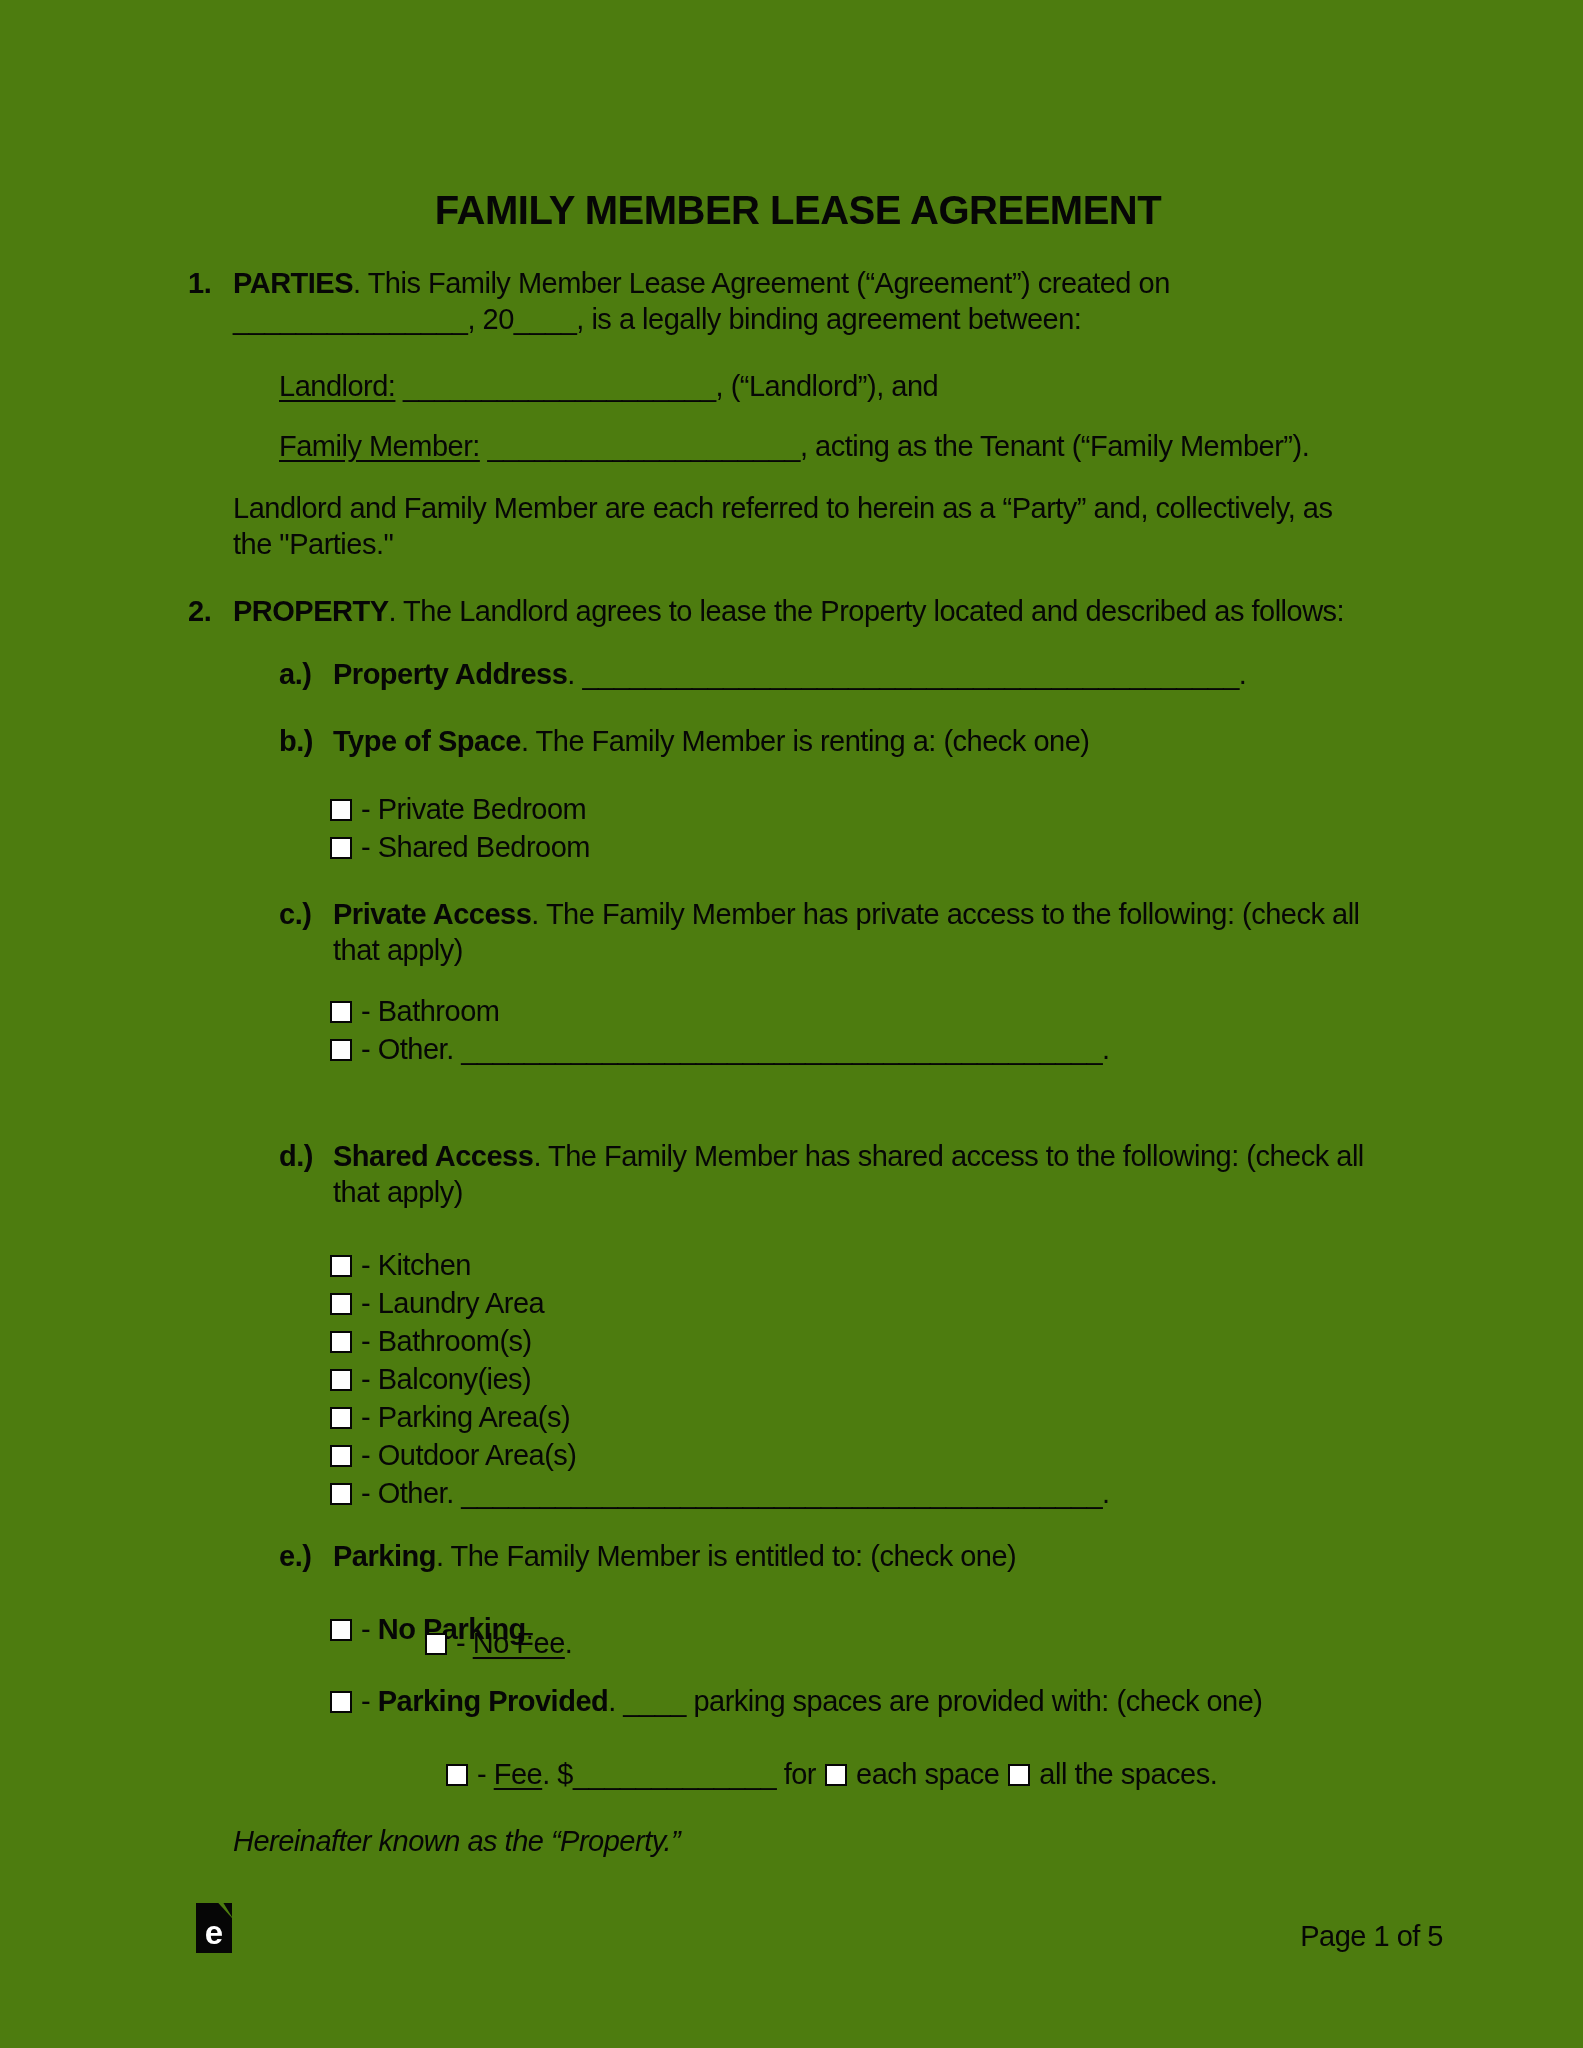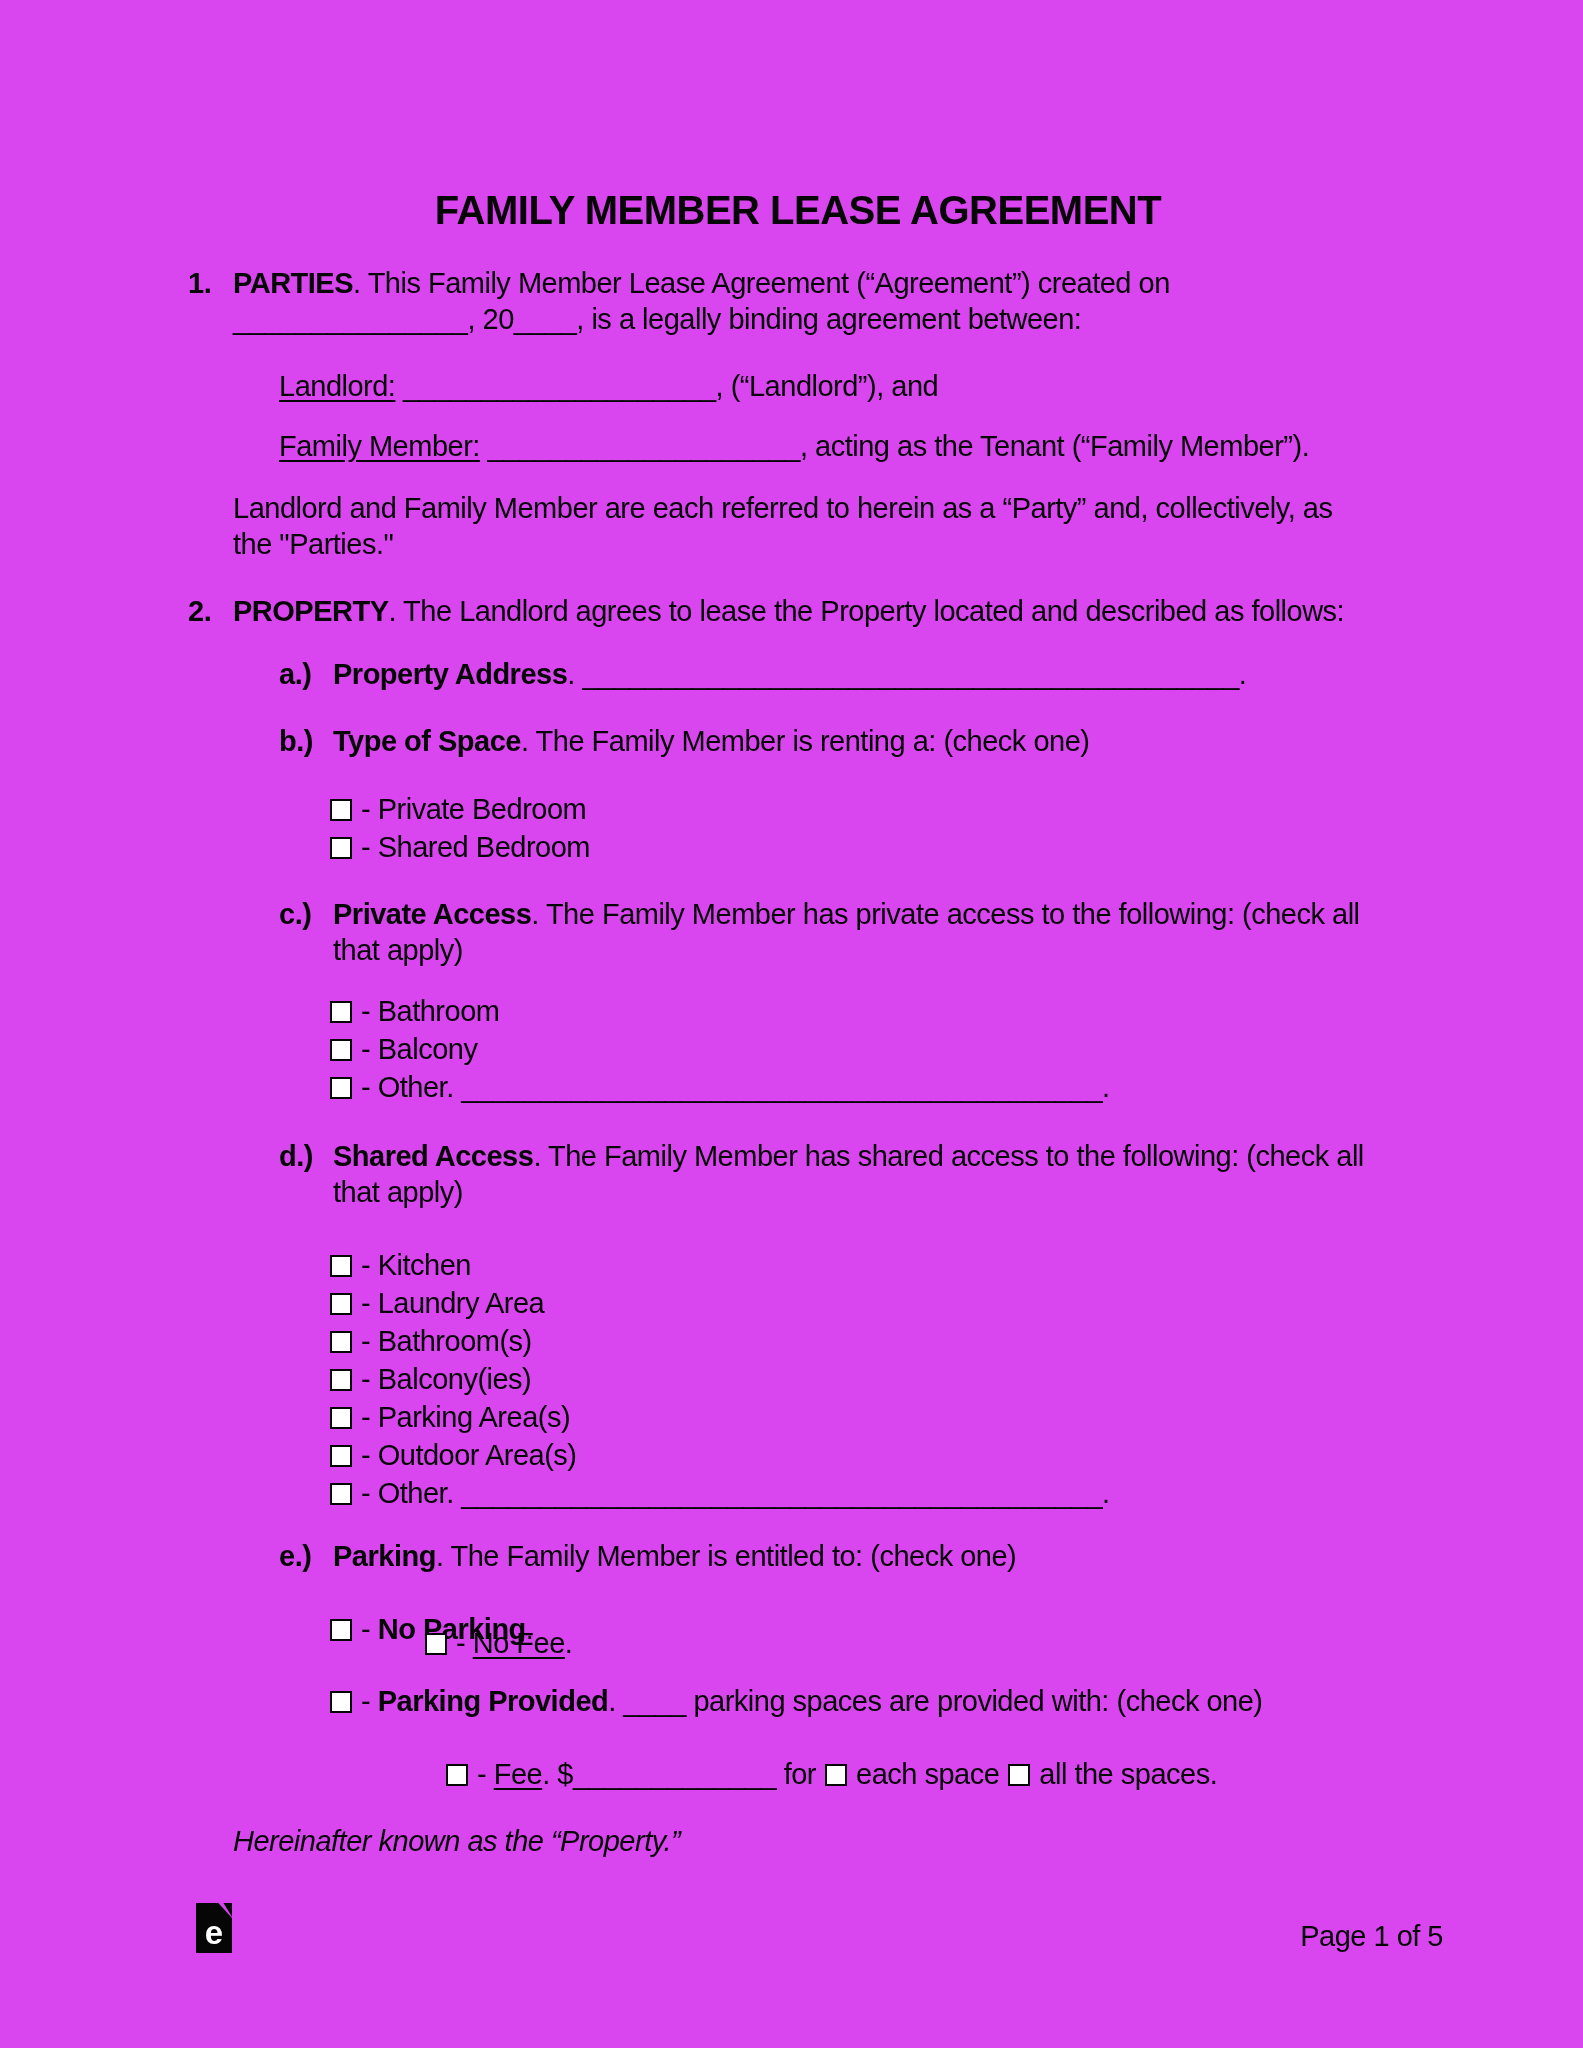--- a/index.html
+++ b/index.html
@@ -1,17 +1,17 @@
 <!DOCTYPE html>
 <html><head>
 <meta charset="utf-8">
 <style>
   html,body{margin:0;padding:0;background:#ffffff;}
   .page{
-    position:relative;width:1583px;height:2048px;background:#d946ef;
+    position:relative;width:1583px;height:2048px;background:#4d7c0f;
     font-family:"Liberation Sans",sans-serif;color:#060606;
     font-size:29px;letter-spacing:-0.5px;overflow:hidden;
   }
   .title{
     position:absolute;left:188px;top:188px;width:1220px;margin:0;
     text-align:center;font-size:40px;font-weight:700;letter-spacing:-0.5px;
     line-height:44px;white-space:nowrap;
   }
   .line{position:absolute;line-height:36px;white-space:pre-line;}
   .b{font-weight:700;}
@@ -63,21 +63,20 @@
   <div class="optlist" style="left:330px;top:790px;">
     <div class="opt"><span class="cb"></span><span>- Private Bedroom</span></div>
     <div class="opt"><span class="cb"></span><span>- Shared Bedroom</span></div>
   </div>
 
   <div class="line" style="left:333px;top:896px;width:1110px;"><span class="sublabel b">c.)</span><span class="b">Private Access</span><span>. The Family Member has private access to the following: (check all
 that apply)</span></div>
 
   <div class="optlist" style="left:330px;top:992px;">
     <div class="opt"><span class="cb"></span><span>- Bathroom</span></div>
-    <div class="opt"><span class="cb"></span><span>- Balcony</span></div>
     <div class="opt"><span class="cb"></span><span>- Other. _________________________________________.</span></div>
   </div>
 
   <div class="line" style="left:333px;top:1138px;width:1110px;"><span class="sublabel b">d.)</span><span class="b">Shared Access</span><span>. The Family Member has shared access to the following: (check all
 that apply)</span></div>
 
   <div class="optlist" style="left:330px;top:1246px;">
     <div class="opt"><span class="cb"></span><span>- Kitchen</span></div>
     <div class="opt"><span class="cb"></span><span>- Laundry Area</span></div>
     <div class="opt"><span class="cb"></span><span>- Bathroom(s)</span></div>

